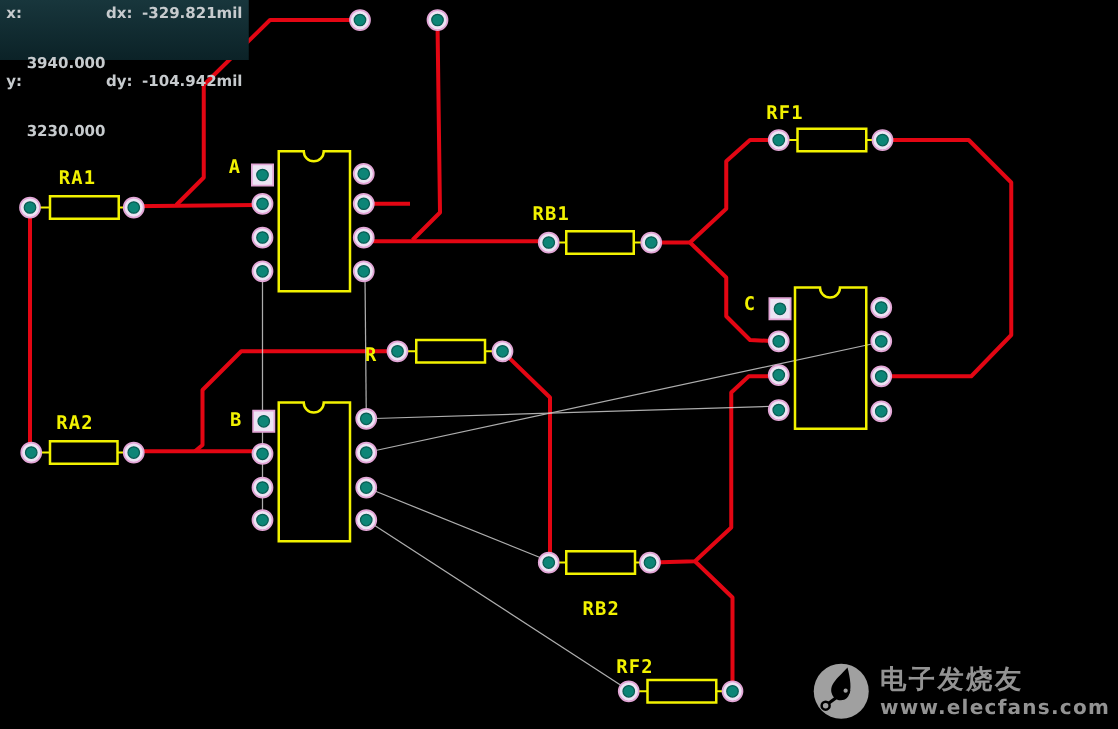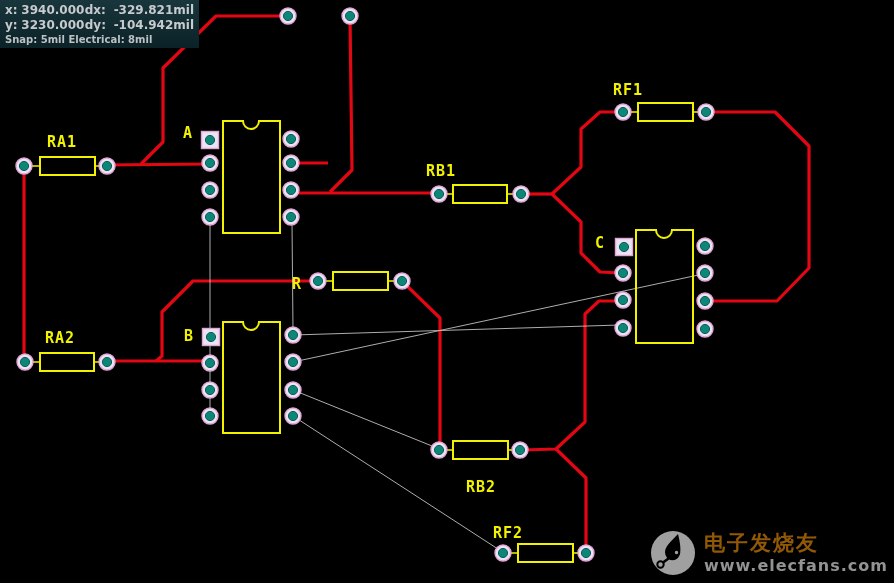--- a/index.html
+++ b/index.html
@@ -6,28 +6,28 @@
   .stage{position:relative;width:894px;height:583px;background:#000;overflow:hidden;
          font-family:"DejaVu Sans",sans-serif;}
   svg{position:absolute;left:0;top:0;}
   .board-label{font-family:"DejaVu Sans Mono",monospace;font-weight:bold;font-size:15px;letter-spacing:1px;}
   
   .status{position:absolute;left:0;top:0;width:199px;height:48px;box-sizing:border-box;
           padding:3px 5px 2px 5px;background:linear-gradient(180deg,#18363c 0%,#0b2227 100%);
           color:#c7cbce;font-weight:bold;font-size:12px;line-height:15px;}
   .srow{display:flex;white-space:pre;}
   .sl{width:17px;}
-  .sv{width:66px;}
+  .sv{width:66px;margin-top:40px;}
   .sl2{width:30px;}
   .sv2{width:62px;}
   .srow3{font-size:10px;line-height:13px;color:#bcc1c4;}
   
   .wm{position:absolute;right:6px;bottom:6px;display:flex;align-items:center;gap:7px;opacity:0.9;}
   .wm-text{display:flex;flex-direction:column;line-height:1;}
-  .wm-name{font-weight:bold;font-size:21px;color:#a16207;letter-spacing:2px;}
+  .wm-name{font-weight:bold;font-size:21px;color:#a3a3a3;letter-spacing:2px;}
   .wm-site{font-weight:bold;font-size:16px;color:#a3a3a3;letter-spacing:1px;margin-top:4px;}
 </style>
 </head>
 <body>
 
 <div class="stage">
 
   <svg width="894" height="583" viewBox="0 0 894 583">
 
     <g id="traces" fill="none" stroke-width="3.2" stroke-linejoin="round" stroke-linecap="butt" stroke="#e30613">
@@ -258,21 +258,20 @@
     </g>
   </svg>
 
   <div class="status">
     <div class="srow">
       <span class="sl">x:</span><span class="sv">3940.000</span><span class="sl2">dx:</span><span class="sv2">-329.821</span><span>mil</span>
     </div>
     <div class="srow">
       <span class="sl">y:</span><span class="sv">3230.000</span><span class="sl2">dy:</span><span class="sv2">-104.942</span><span>mil</span>
     </div>
-    <div class="srow3">Snap: 5mil Electrical: 8mil</div>
   </div>
 
   <div class="wm">
     <svg width="48" height="48" viewBox="0 0 48 48" style="position:static">
       <circle cx="24" cy="24" r="22" fill="#b2b2b2"></circle>
       <path d="M29,5 C22,13 14,18 16.5,26 C18.3,31.8 26,33.2 29.5,28.2 C33,23 31,13 29,5 Z" fill="#000"></path>
       <path d="M12,35 L27,24" stroke="#000" stroke-width="2.6" fill="none"></path>
       <circle cx="11.5" cy="35.5" r="3.2" fill="#b2b2b2" stroke="#000" stroke-width="2"></circle>
       <circle cx="27.5" cy="23.5" r="2.7" fill="#b2b2b2" stroke="#000" stroke-width="2"></circle>
     </svg>

